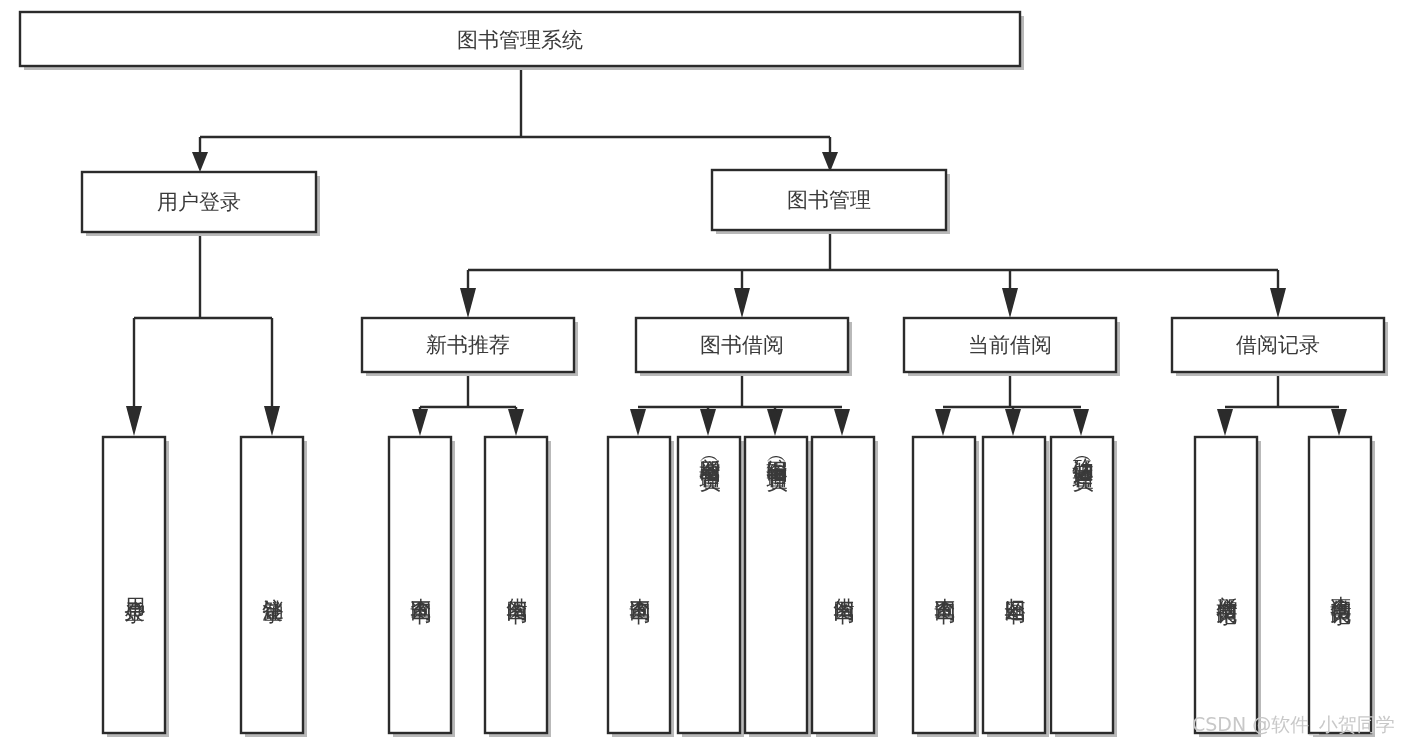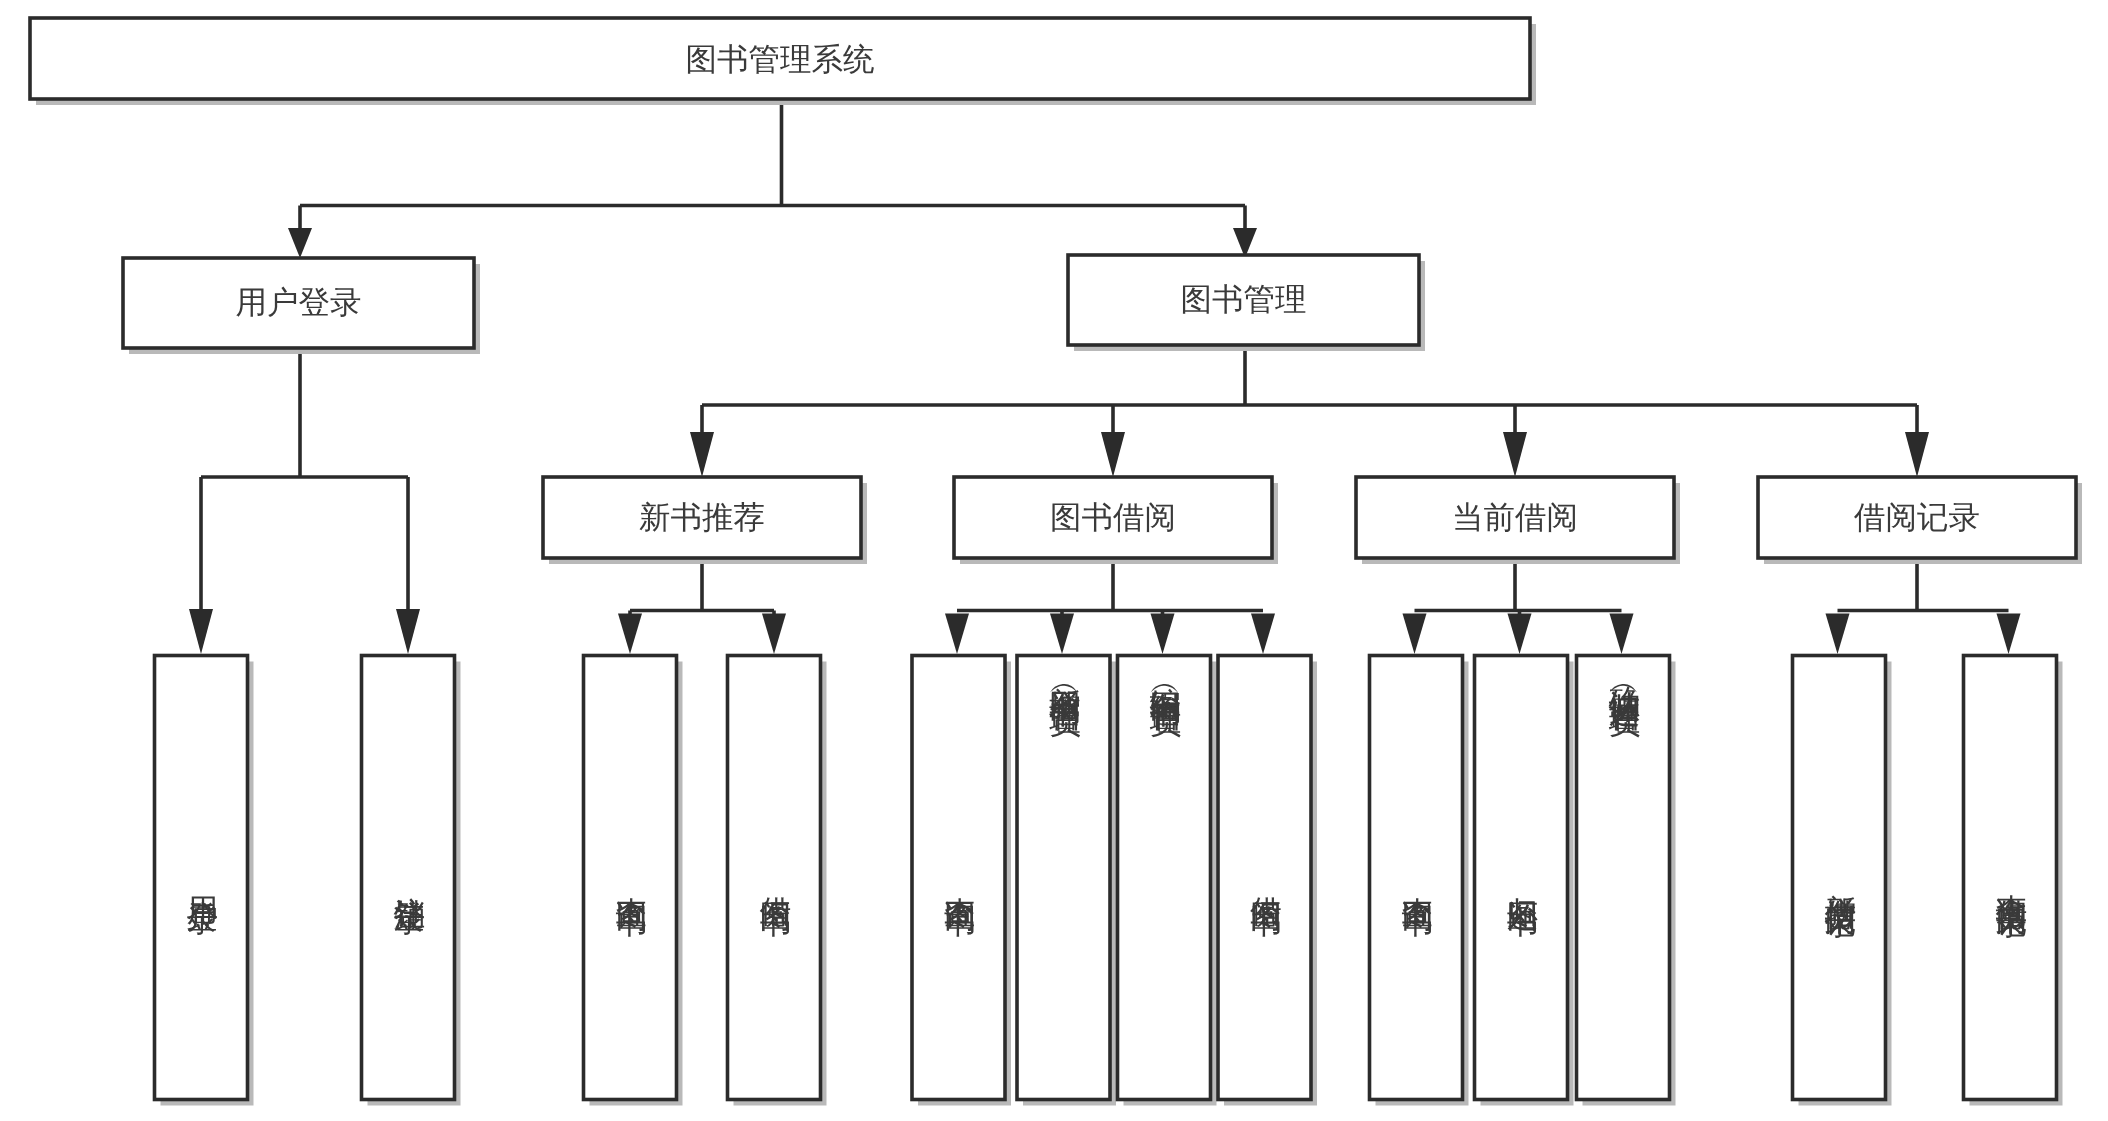--- a/index.html
+++ b/index.html
@@ -235,14 +235,15 @@
   <div class="leaf-label-wrap" style="left:913px; top:437px; width:62px; height:296px;">查询图书</div>
 
   <div class="leaf-label-wrap" style="left:983px; top:437px; width:62px; height:296px;">归还图书</div>
 
   <div class="leaf-label-wrap top-aligned" style="left:1051px; top:437px; width:62px; height:296px;">确认归还（管理员）</div>
 
   <div class="leaf-label-wrap" style="left:1195px; top:437px; width:62px; height:296px;">新增借阅记录</div>
 
   <div class="leaf-label-wrap" style="left:1309px; top:437px; width:62px; height:296px;">查询借阅记录</div>
 
+  <div class="watermark" style="left:1192px; top:712px;">CSDN @软件_小贺同学</div>
 
 </div>
 
 </body></html>

